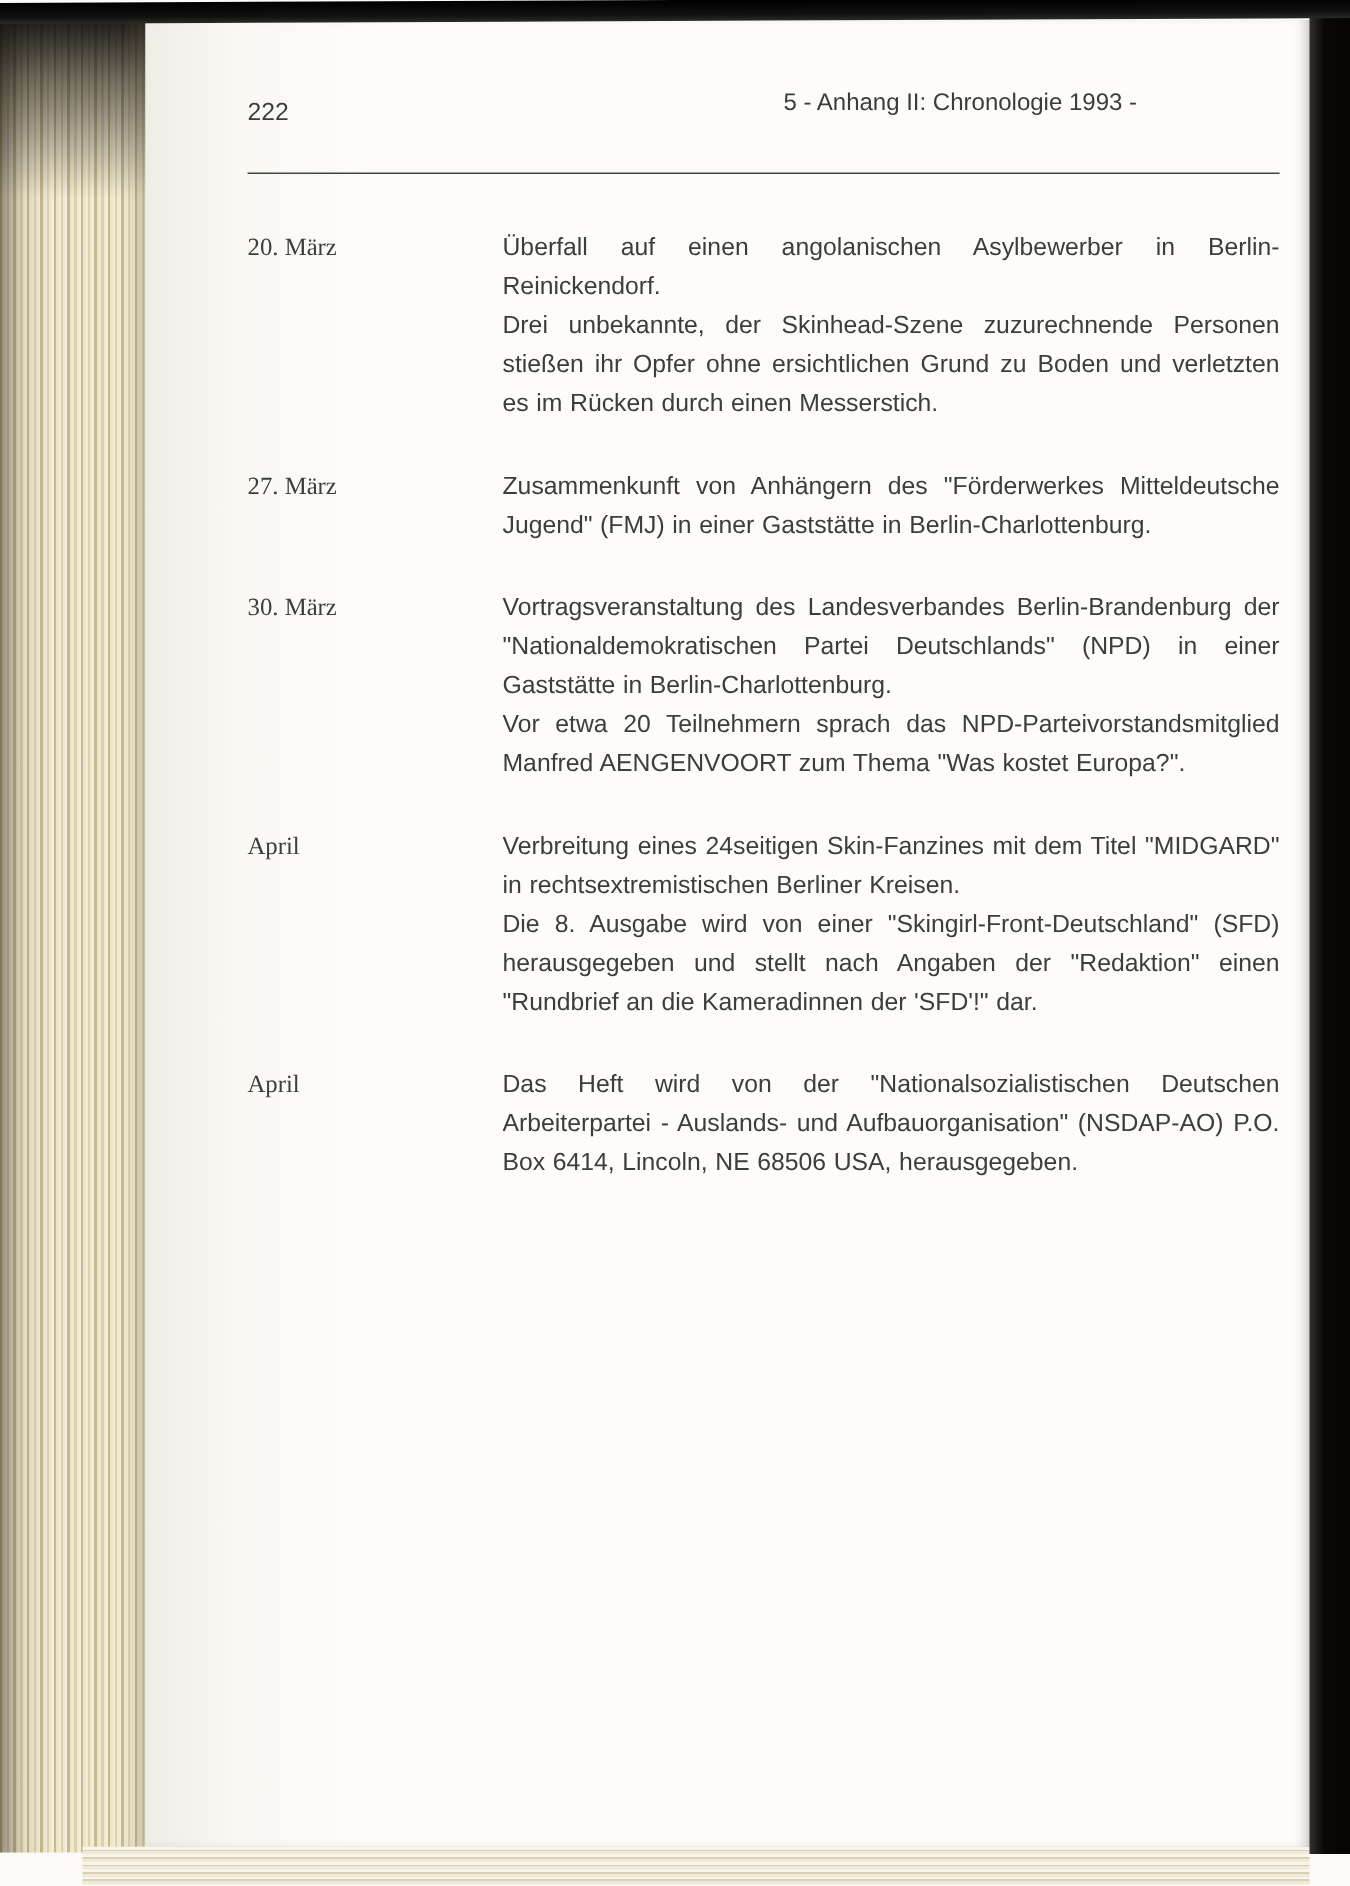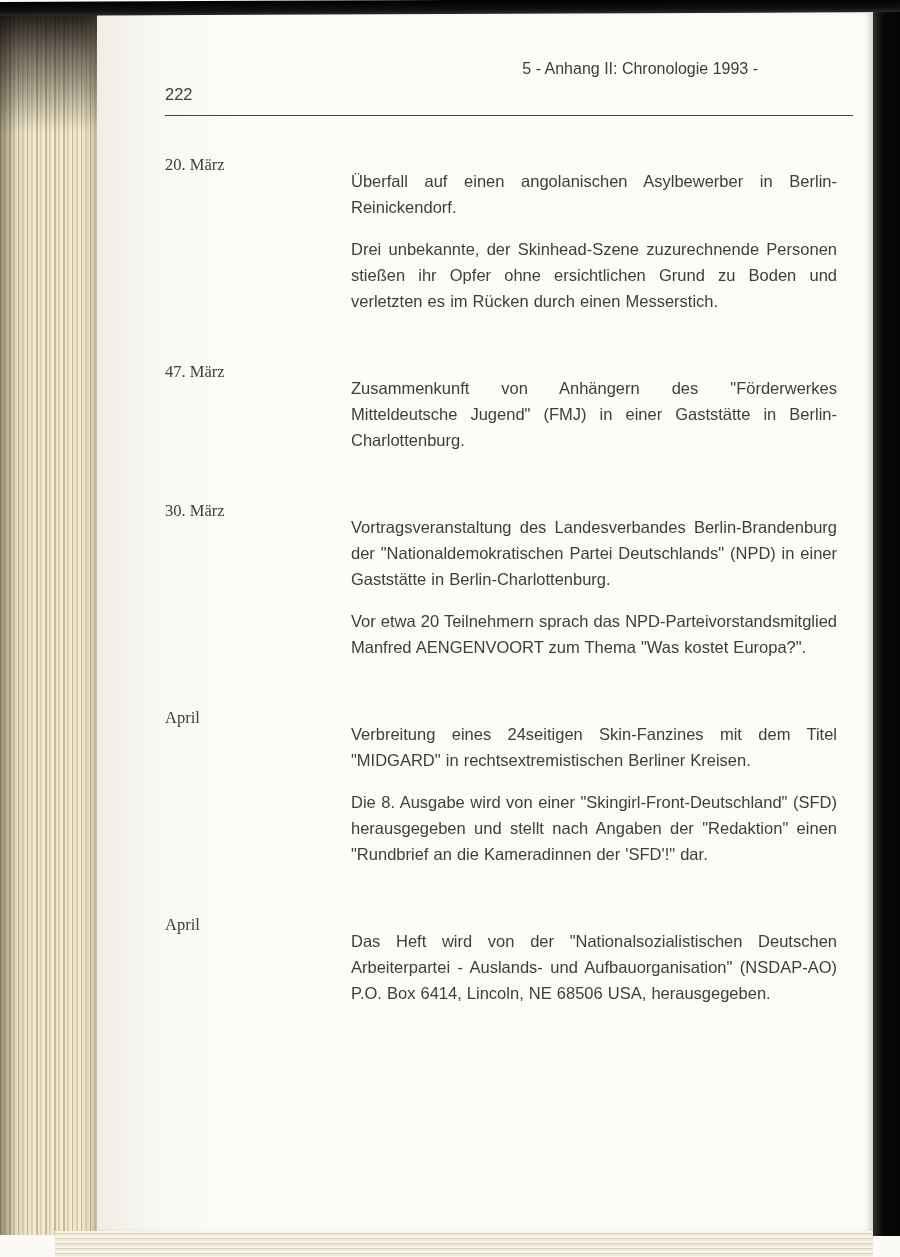--- a/index.html
+++ b/index.html
@@ -74,21 +74,21 @@
   }
   .page-head { position: relative; height: 55px; }
   .running-head {
     display: block;
     text-align: right;
     margin-right: 95px;
     font-size: 16px;
     color: #3c3c3c;
   }
   .page-number {
-    position: absolute; left: 0; top: 25px;
+    position: absolute; left: 0; top: 6px;
     font-size: 16.5px;
     color: #3c3c3c;
   }
   .head-rule {
     border: none;
     border-top: 1.6px solid #45453f;
     margin: 0 0 36px 0;
   }
   .entries { }
   .entry { display: flex; margin-bottom: 29px; }
@@ -104,21 +104,21 @@
   .entry .text {
     flex: 1 1 auto;
     text-align: justify;
     font-size: 16.5px;
     line-height: 26px;
     color: #3d3d3d;
     hyphens: auto;
     -webkit-hyphens: auto;
     word-spacing: 0.5px;
   }
-  .entry .text p { margin: 16px; }
+  .entry .text p { margin: 0; }
 </style>
 </head>
 <body>
 
 <div class="scan">
   <div class="top-bar"></div>
   <div class="left-edge"></div>
   <div class="right-edge"></div>
   <div class="bottom-edge"></div>
 
@@ -133,21 +133,21 @@
 
       <div class="entry">
         <div class="date">20. März</div>
         <div class="text">
           <p>Überfall auf einen angolanischen Asylbewerber in Berlin-Reinickendorf.</p>
           <p>Drei unbekannte, der Skinhead-Szene zuzurechnende Personen stießen ihr Opfer ohne ersichtlichen Grund zu Boden und verletzten es im Rücken durch einen Messerstich.</p>
         </div>
       </div>
 
       <div class="entry">
-        <div class="date">47. März</div>
+        <div class="date">27. März</div>
         <div class="text">
           <p>Zusammenkunft von Anhängern des "Förderwerkes Mitteldeutsche Jugend" (FMJ) in einer Gaststätte in Berlin-Charlottenburg.</p>
         </div>
       </div>
 
       <div class="entry">
         <div class="date">30. März</div>
         <div class="text">
           <p>Vortragsveranstaltung des Landesverbandes Berlin-Brandenburg der "Nationaldemokratischen Partei Deutschlands" (NPD) in einer Gaststätte in Berlin-Charlottenburg.</p>
           <p>Vor etwa 20 Teilnehmern sprach das NPD-Parteivorstandsmitglied Manfred AENGENVOORT zum Thema "Was kostet Europa?".</p>

